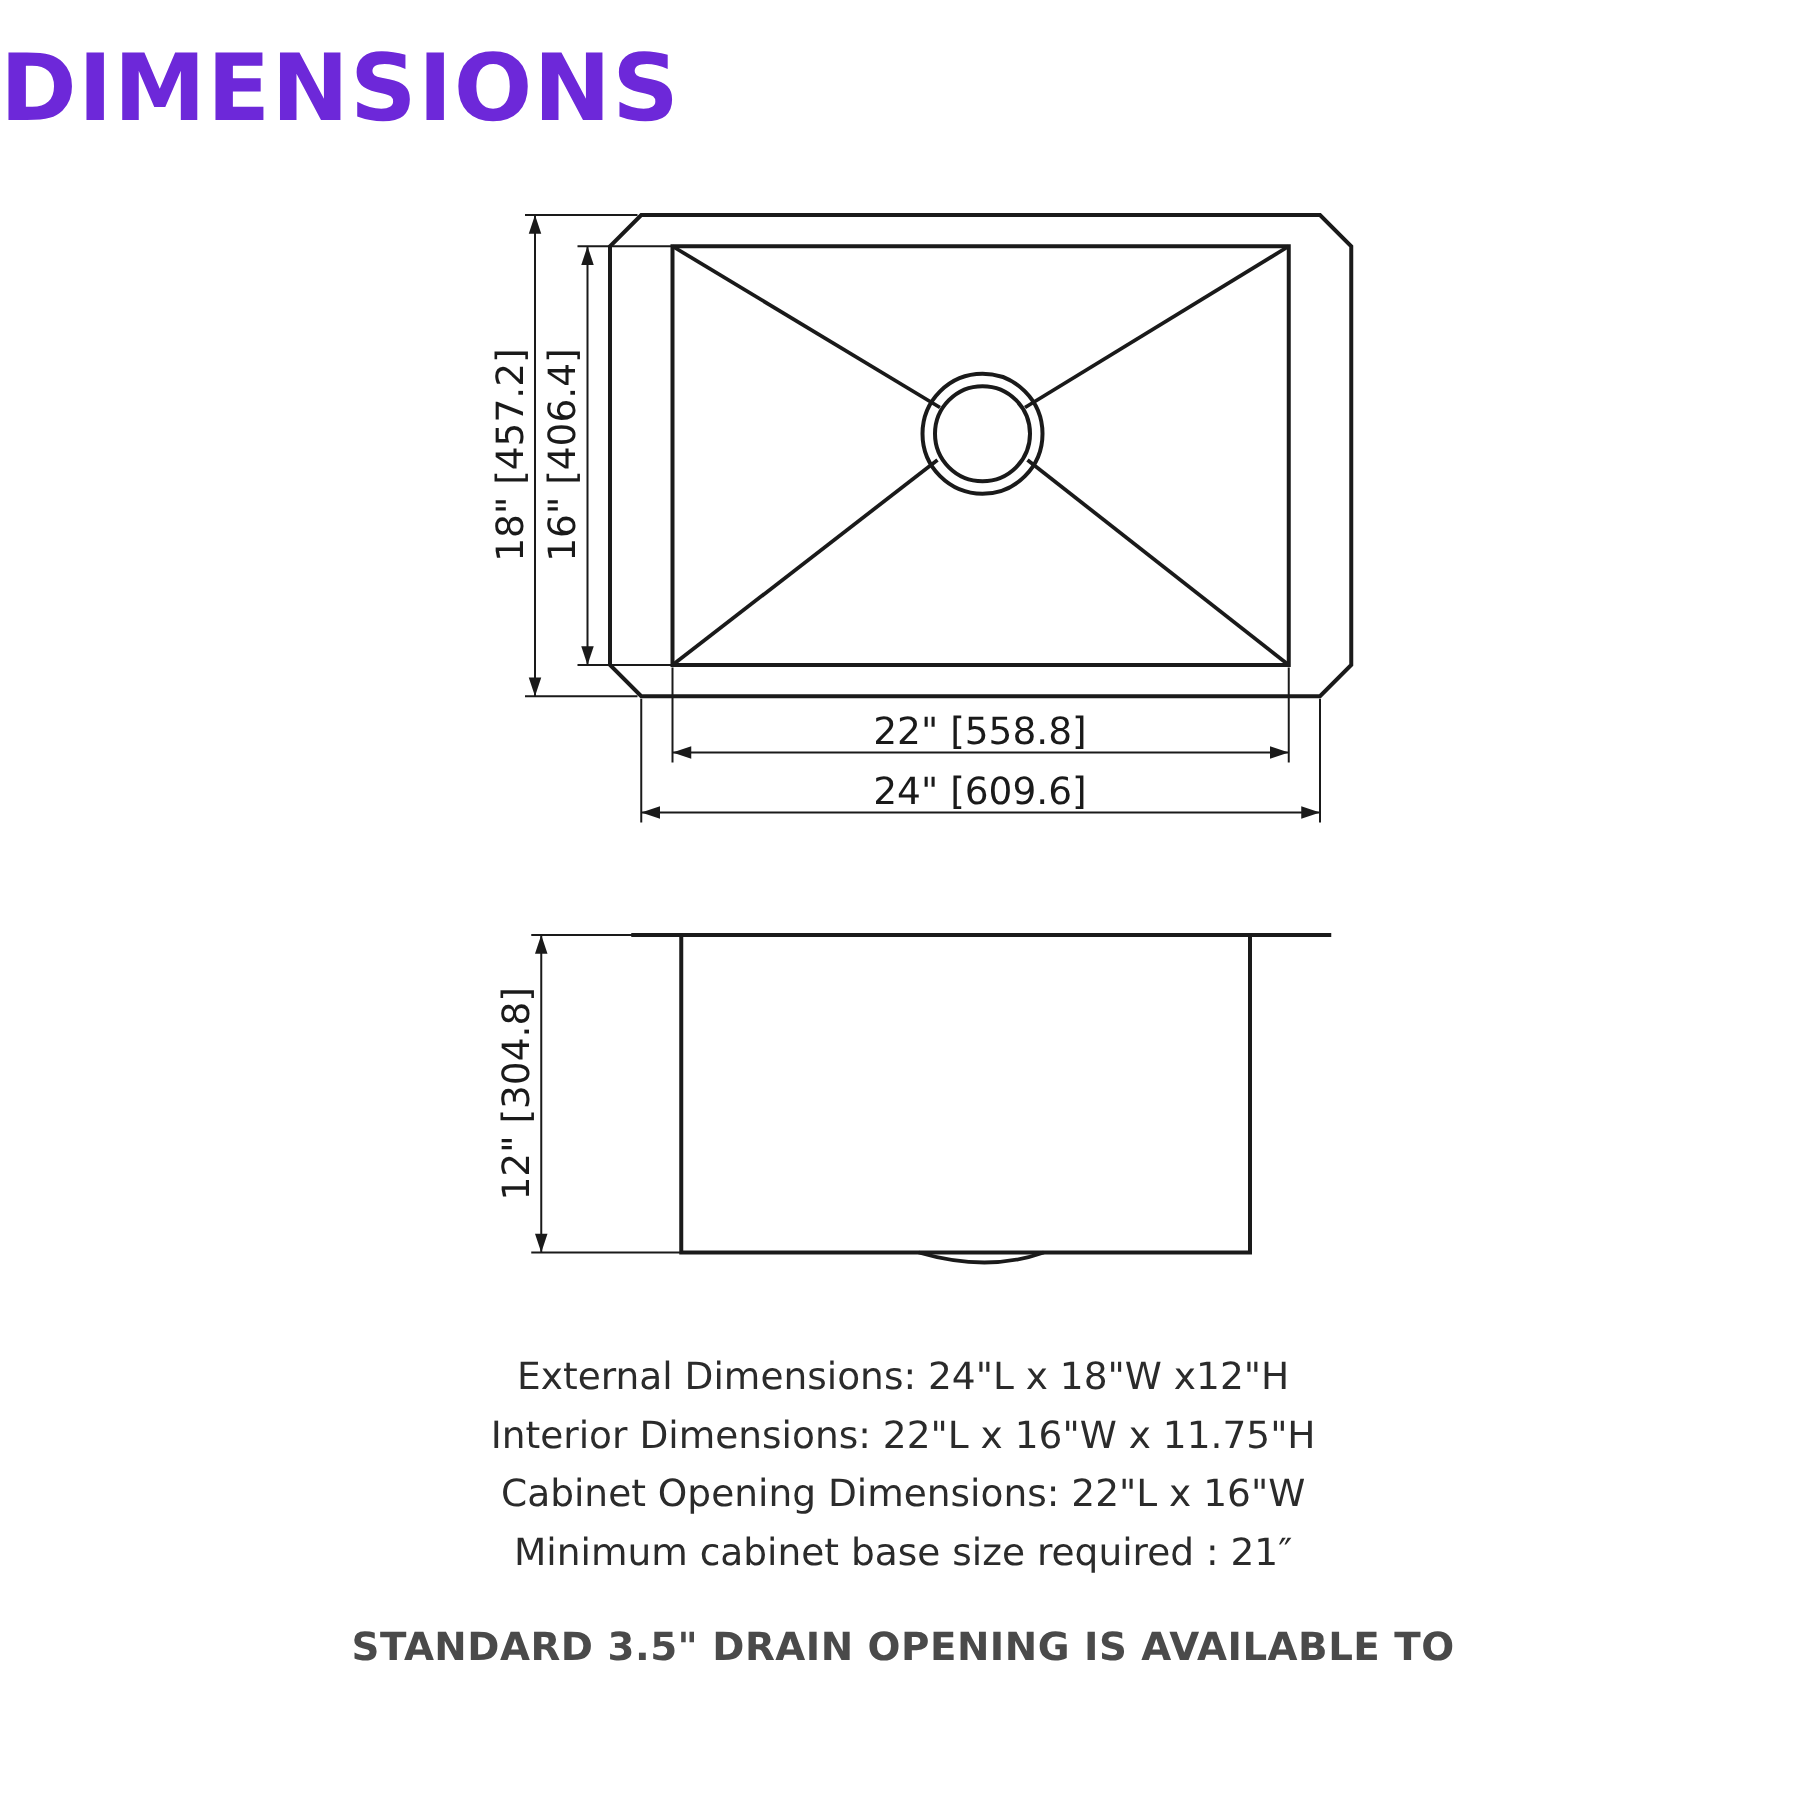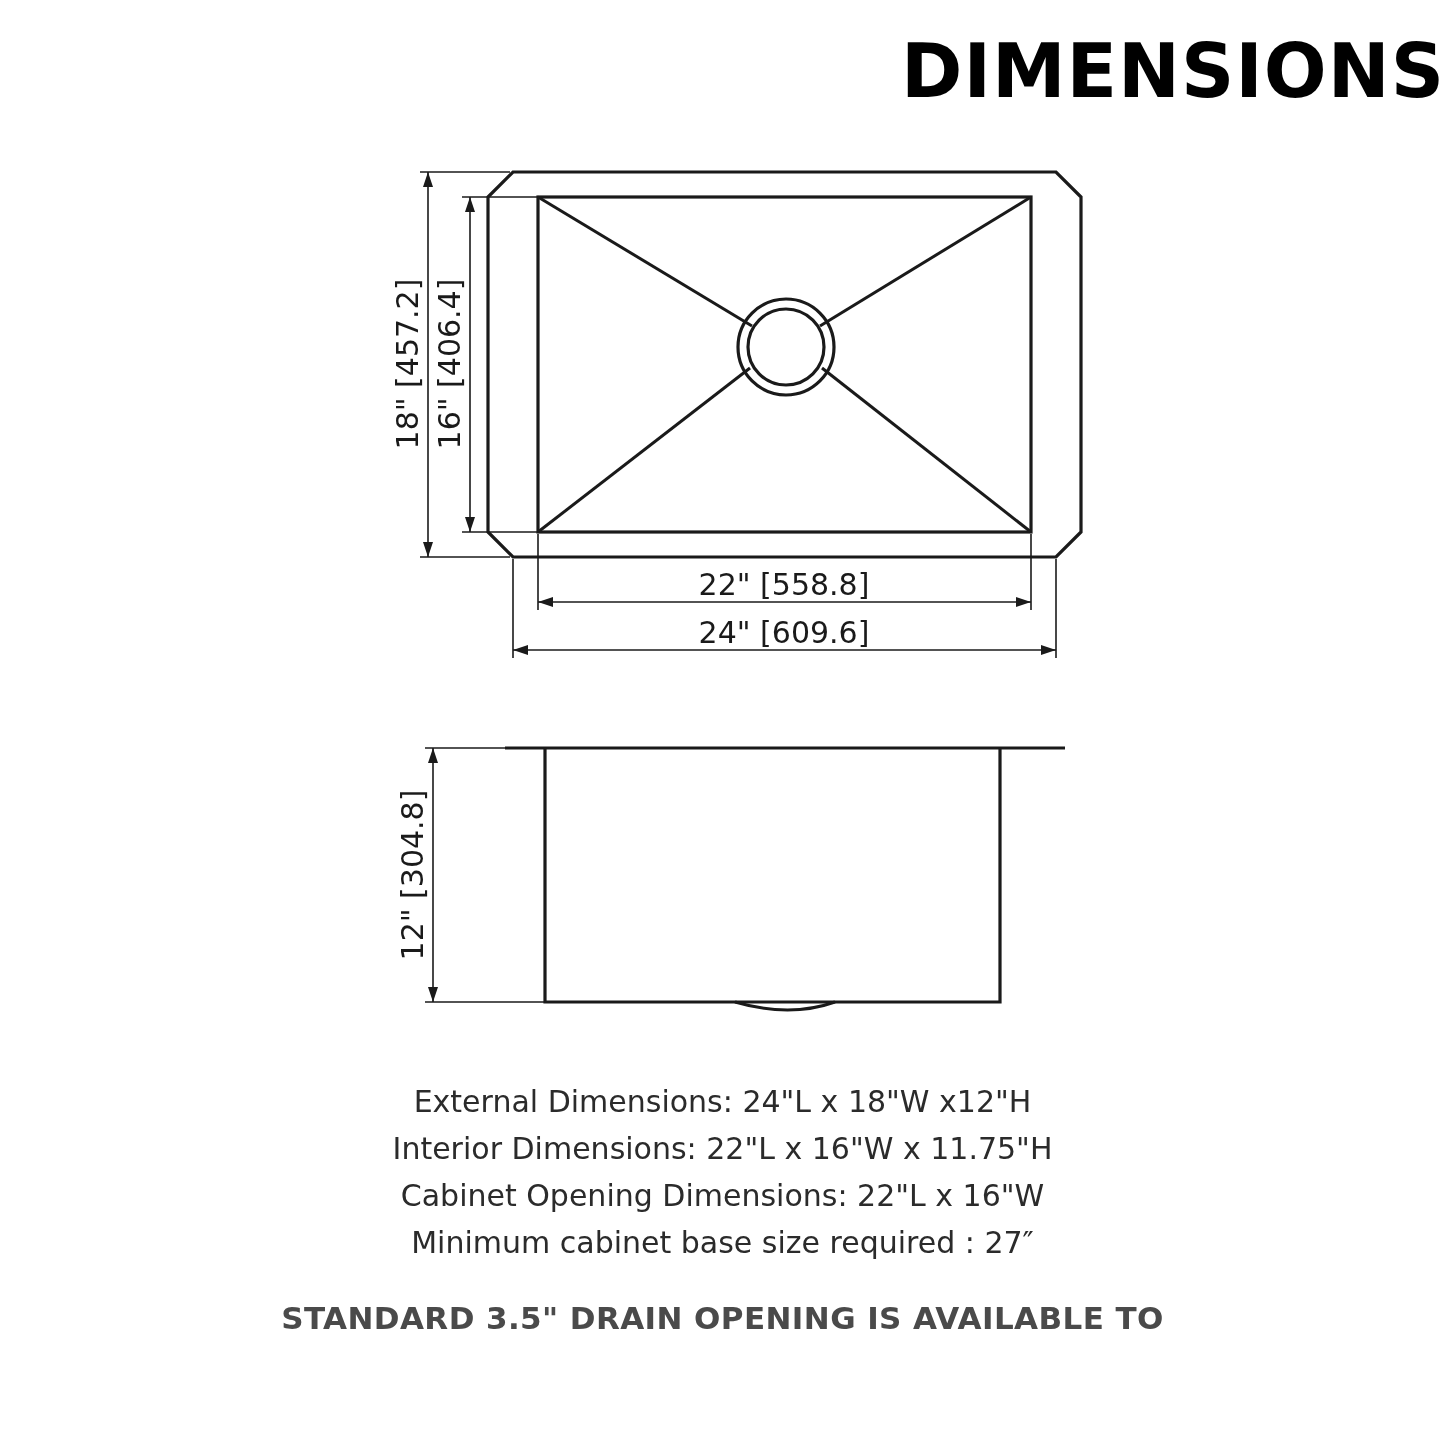--- a/index.html
+++ b/index.html
@@ -18,26 +18,26 @@
   .page {
     position: relative;
     width: 1445px;
     height: 1445px;
   }
   .title {
     position: absolute;
     top: 28px;
     left: 0;
     width: 1445px;
-    text-align: right;
+    text-align: left;
     font-family: "DejaVu Sans", sans-serif;
     font-weight: bold;
     font-size: 74px;
     letter-spacing: 1px;
-    color: #000000;
+    color: #6d28d9;
   }
   .drawing {
     position: absolute;
     top: 140px;
     left: 0;
     width: 1445px;
     height: 900px;
   }
   .specs {
     position: absolute;
@@ -137,20 +137,20 @@
       <path d="M 433,862 L 428,847 L 438,847 Z" fill="#1a1a1a"></path>
       <text x="423" y="735" font-size="30" text-anchor="middle" transform="rotate(-90 423 735)">12" [304.8]</text>
 
     </svg>
   </div>
 
   <div class="specs">
     <div class="spec-line">External Dimensions: 24"L x 18"W x12"H</div>
     <div class="spec-line">Interior Dimensions: 22"L x 16"W x 11.75"H</div>
     <div class="spec-line">Cabinet Opening Dimensions: 22"L x 16"W</div>
-    <div class="spec-line">Minimum cabinet base size required : 27″</div>
+    <div class="spec-line">Minimum cabinet base size required : 21″</div>
   </div>
 
   <div class="footer">
     <div class="footer-line">STANDARD 3.5" DRAIN OPENING IS AVAILABLE TO</div>
   </div>
 
 </div>
 
 </body></html>

